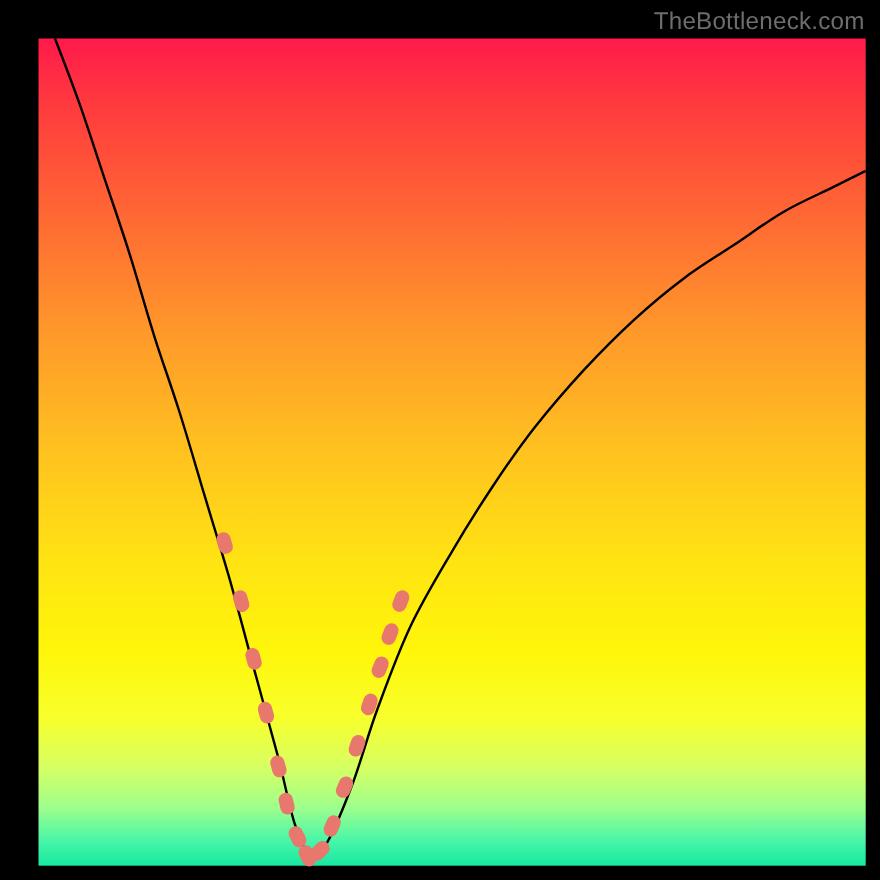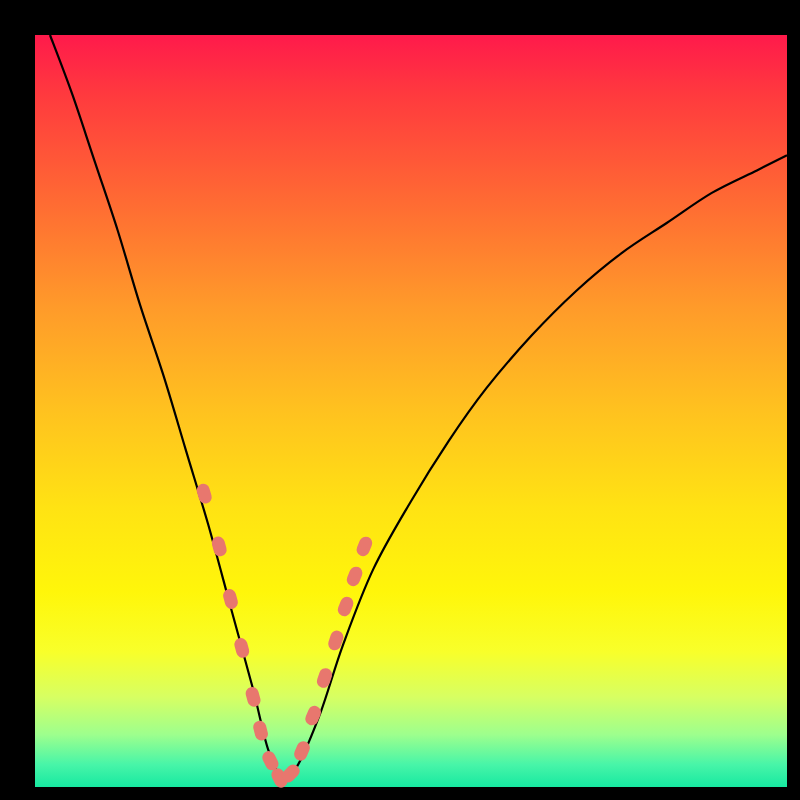--- a/index.html
+++ b/index.html
@@ -64,20 +64,21 @@
   .dot {
     fill: #e8776e;
     stroke: none;
   }
 </style>
 </head>
 <body>
 
 <div class="frame">
 
+  <div class="watermark">TheBottleneck.com</div>
 
   <div class="plot-area">
     <svg class="curve" viewBox="0 0 752 752" preserveAspectRatio="none">
       <path id="curvePath" class="curve-path" d="M 15.0 0.0 C 18.8 10.0, 30.1 38.9, 37.6 60.2 C 45.1 81.5, 52.6 105.3, 60.2 127.8 C 67.7 150.4, 75.2 171.7, 82.7 195.5 C 90.2 219.3, 97.8 246.9, 105.3 270.7 C 112.8 294.5, 120.3 314.6, 127.8 338.4 C 135.4 362.2, 142.9 388.5, 150.4 413.6 C 157.9 438.7, 165.4 462.5, 173.0 488.8 C 180.5 515.1, 188.0 543.9, 195.5 571.5 C 203.0 599.1, 211.8 630.4, 218.1 654.2 C 224.3 678.1, 228.1 699.4, 233.1 714.4 C 238.1 729.4, 243.1 742.0, 248.2 744.5 C 253.2 747.0, 256.9 740.7, 263.2 729.4 C 269.5 718.2, 278.2 696.9, 285.8 676.8 C 293.3 656.7, 299.5 632.9, 308.3 609.1 C 317.1 585.3, 327.1 557.7, 338.4 533.9 C 349.7 510.1, 363.5 487.5, 376.0 466.2 C 388.5 444.9, 401.1 424.9, 413.6 406.1 C 426.1 387.3, 437.4 371.0, 451.2 353.4 C 465.0 335.9, 481.3 317.1, 496.3 300.8 C 511.4 284.5, 526.4 269.5, 541.4 255.7 C 556.5 241.9, 571.5 229.4, 586.6 218.1 C 601.6 206.8, 616.6 198.0, 631.7 188.0 C 646.7 178.0, 661.8 166.7, 676.8 157.9 C 691.8 149.1, 709.4 141.6, 721.9 135.4 C 734.5 129.1, 747.0 122.8, 752.0 120.3"></path>
       <g id="dots">
           <rect x="159.2" y="452.2" width="20" height="13" rx="6.5" ry="6.5" class="dot" transform="rotate(73.3 169.2 458.7)"></rect>
           <rect x="174.2" y="504.9" width="20" height="13" rx="6.5" ry="6.5" class="dot" transform="rotate(74.7 184.2 511.4)"></rect>
           <rect x="185.5" y="557.5" width="20" height="13" rx="6.5" ry="6.5" class="dot" transform="rotate(74.7 195.5 564.0)"></rect>
           <rect x="196.8" y="606.4" width="20" height="13" rx="6.5" ry="6.5" class="dot" transform="rotate(74.7 206.8 612.9)"></rect>
           <rect x="208.1" y="655.3" width="20" height="13" rx="6.5" ry="6.5" class="dot" transform="rotate(74.7 218.1 661.8)"></rect>

